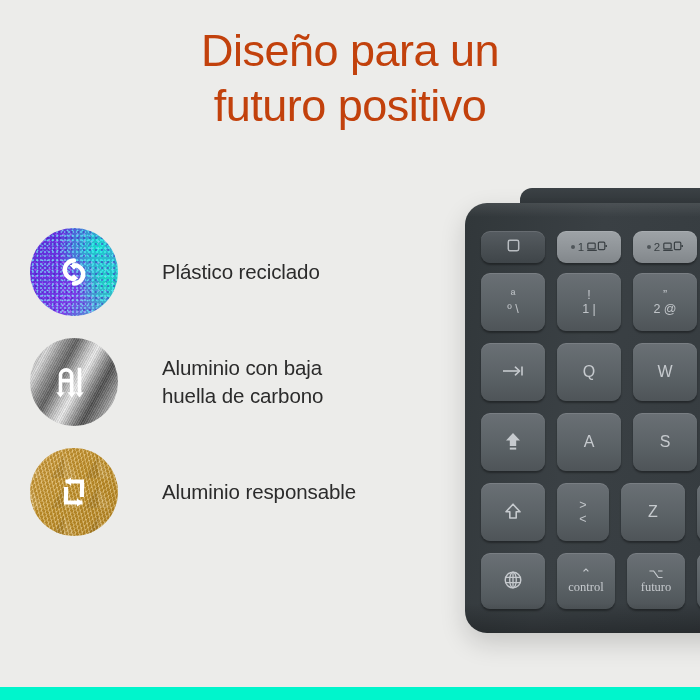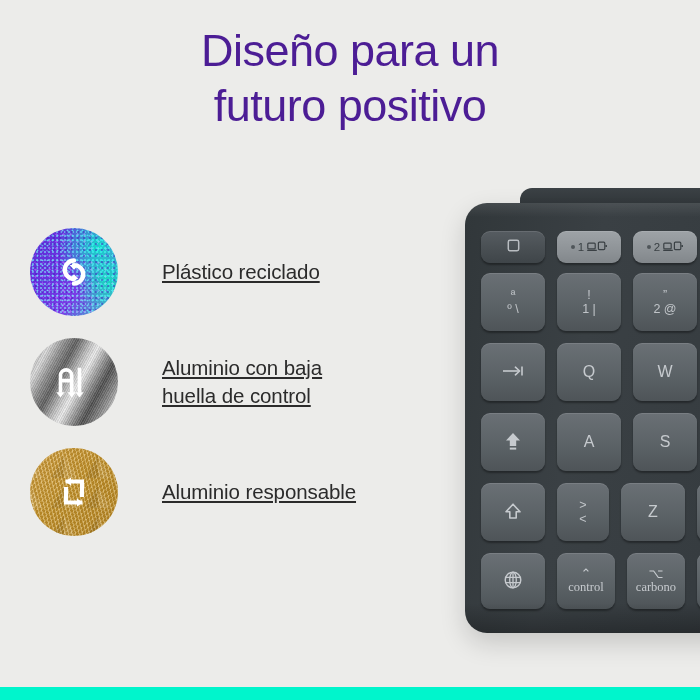--- a/index.html
+++ b/index.html
@@ -21,21 +21,21 @@
     background: #ececea;
   }
 
   
   .headline {
     position: absolute;
     left: 0;
     top: 24px;
     width: 700px;
     text-align: center;
-    color: #4c1d95;
+    color: #c2410c;
     font-size: 45px;
     line-height: 1.22;
     font-weight: 400;
     letter-spacing: -0.5px;
     white-space: pre-line;
   }
 
   
   .features {
     position: absolute;
@@ -68,21 +68,20 @@
     left: 132px;
     top: 0;
     height: 88px;
     display: flex;
     align-items: center;
     color: #2b2b2b;
     font-size: 20.5px;
     line-height: 1.35;
     white-space: pre-line;
     letter-spacing: -0.1px;
-    text-decoration: underline;
   }
 
   
   .badge-plastic {
     background:
       radial-gradient(circle at 78% 22%, #12e0c8 0%, rgba(18,224,200,0) 42%),
       radial-gradient(circle at 88% 60%, #1ad6bf 0%, rgba(26,214,191,0) 34%),
       linear-gradient(128deg, #5b2fd6 0%, #6b34e0 40%, #7a3de6 62%, #2fd9c4 100%);
   }
   .speckle {
@@ -303,21 +302,21 @@
             </g>
             <g fill="#ffffff">
               <path d="M13.5 42.6 l-4.1 -5.3 h8.2 z"></path>
               <path d="M24.7 42.6 l-4.1 -5.3 h8.2 z"></path>
               <path d="M32.5 42.6 l-4.1 -5.3 h8.2 z"></path>
             </g>
           </svg>
         </div>
       </div>
       <div class="feature-label">Aluminio con baja
-huella de control</div>
+huella de carbono</div>
     </div>
 
     <div class="feature">
       <div class="badge badge-packaging">
         <div class="cardboard-cubes"></div>
         <div class="cardboard"></div>
         <div class="glyph">
           <svg width="50" height="50" viewBox="0 0 50 50">
             <g fill="none" stroke="#ffffff" stroke-width="4.2" stroke-linecap="butt">
               <path d="M16.5 14.5 H33 V30"></path>
@@ -460,21 +459,21 @@
       </div>
       <div class="key" style="width:58px;height:56px;">
         <span class="mod">
           <span class="sym">⌃</span>
           <span class="txt">control</span>
         </span>
       </div>
       <div class="key" style="width:58px;height:56px;">
         <span class="mod">
           <span class="sym">⌥</span>
-          <span class="txt">carbono</span>
+          <span class="txt">futuro</span>
         </span>
       </div>
       <div class="key" style="width:58px;height:56px;"></div>
     </div>
 
     <div class="kbd-bottom-shade"></div>
   </div>
 
   <div class="accent-bar"></div>
 

